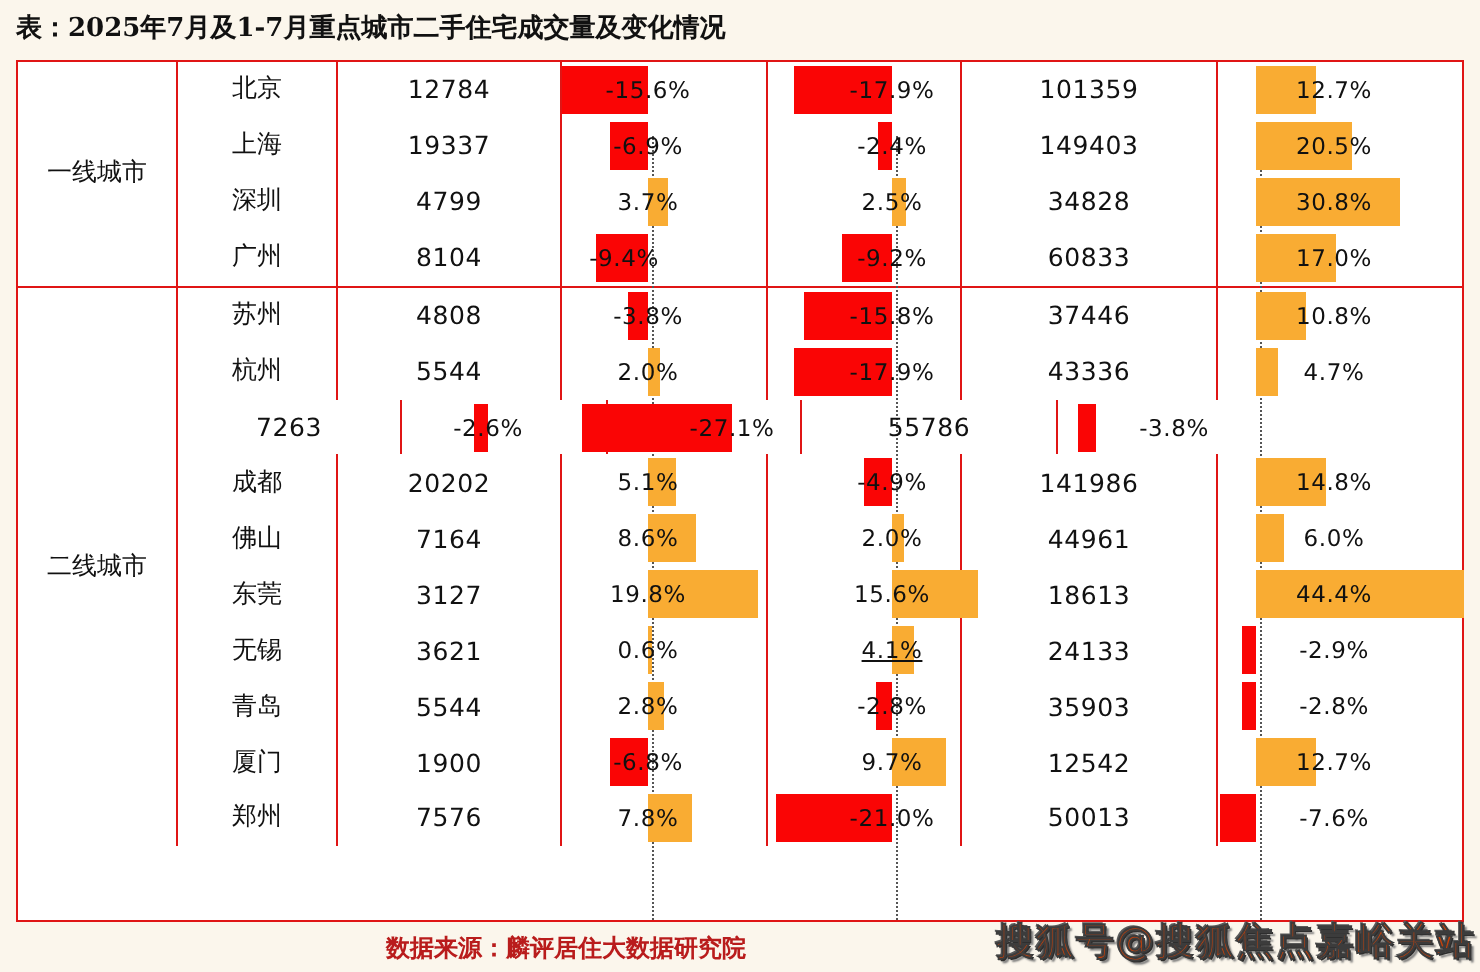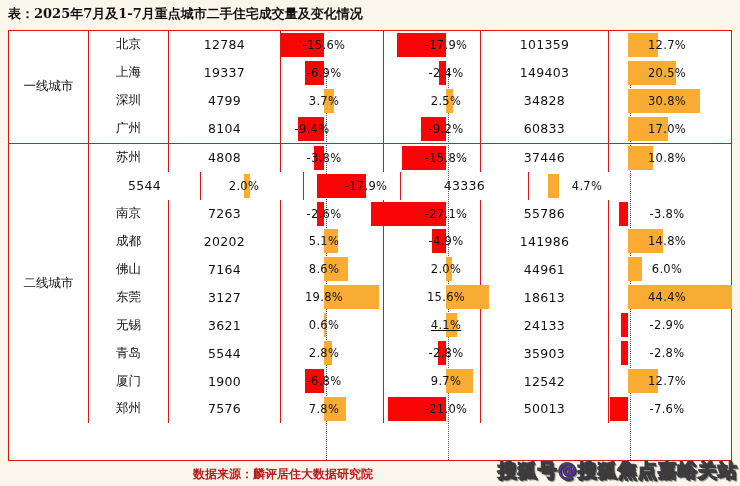--- a/index.html
+++ b/index.html
@@ -51,21 +51,21 @@
   .pct-label{
     position:absolute;top:50%;transform:translate(-50%,-50%);
     font-size:11.5px;color:#111;white-space:nowrap;letter-spacing:.3px;z-index:2;
   }
   .source{
     position:absolute;left:193px;top:466px;
     font-family:"DejaVu Serif",serif;font-size:12px;font-weight:bold;color:#b91c1c;
   }
   .watermark{
     position:absolute;right:2px;bottom:2px;z-index:5;
-    font-size:19px;font-weight:bold;letter-spacing:1px;color:#6d28d9;
+    font-size:19px;font-weight:normal;letter-spacing:1px;color:#c2410c;
     font-family:"DejaVu Sans",sans-serif;
     -webkit-text-stroke:1px #3c3c3c;
     text-shadow:1px 1px 0 #2e2e2e,-1px -1px 0 #5a5a5a,2px 2px 1px #777;
     white-space:nowrap;
   }
 </style>
 </head>
 <body>
 
 <div class="title">表：2025年7月及1-7月重点城市二手住宅成交量及变化情况</div>
@@ -164,37 +164,37 @@
               <div class="bar" style="width: 43.608px; background: rgb(250, 5, 5); left: 18.392px;"></div>
               <div class="pct-label" style="left: 62px;">-15.8%</div>
             </div>
             <div class="cell c-num w128">37446</div>
             <div class="cell w122">
               <div class="bar" style="width: 25.38px; background: rgb(249, 172, 51); left: 19px;"></div>
               <div class="pct-label" style="left: 58px;">10.8%</div>
             </div>
           </div>
           <div class="row">
+            <div class="cell c-city">杭州</div>
             <div class="cell c-num w112">5544</div>
             <div class="cell w103">
               <div class="bar" style="width: 5.52px; background: rgb(249, 172, 51); left: 43px;"></div>
               <div class="pct-label" style="left: 43px;">2.0%</div>
             </div>
             <div class="cell w97">
               <div class="bar" style="width: 49.404px; background: rgb(250, 5, 5); left: 12.596px;"></div>
               <div class="pct-label" style="left: 62px;">-17.9%</div>
             </div>
             <div class="cell c-num w128">43336</div>
             <div class="cell w122">
               <div class="bar" style="width: 11.045px; background: rgb(249, 172, 51); left: 19px;"></div>
               <div class="pct-label" style="left: 58px;">4.7%</div>
             </div>
           </div>
           <div class="row">
-            <div class="cell c-city">南京</div>
             <div class="cell c-num w112">7263</div>
             <div class="cell w103">
               <div class="bar" style="width: 7.176px; background: rgb(250, 5, 5); left: 35.824px;"></div>
               <div class="pct-label" style="left: 43px;">-2.6%</div>
             </div>
             <div class="cell w97">
               <div class="bar" style="width: 74.796px; background: rgb(250, 5, 5); left: -12.796px;"></div>
               <div class="pct-label" style="left: 62px;">-27.1%</div>
             </div>
             <div class="cell c-num w128">55786</div>

